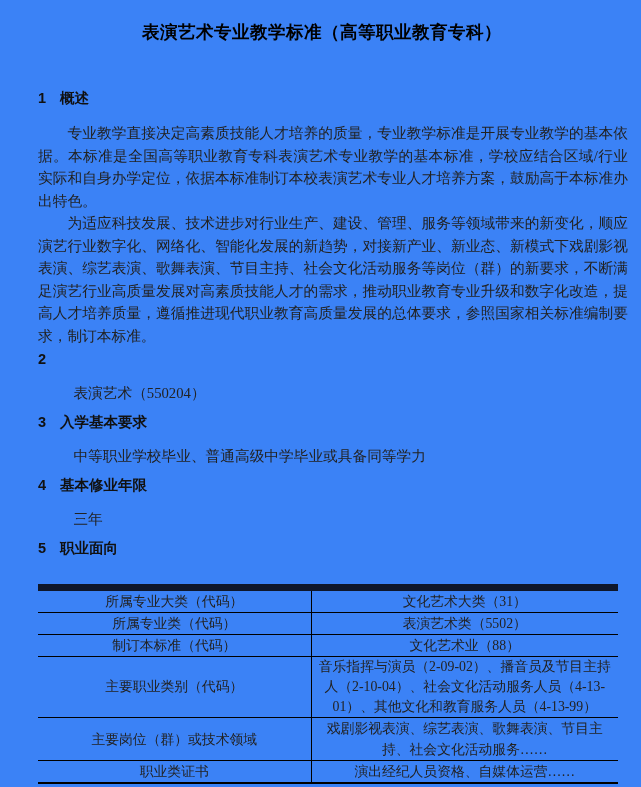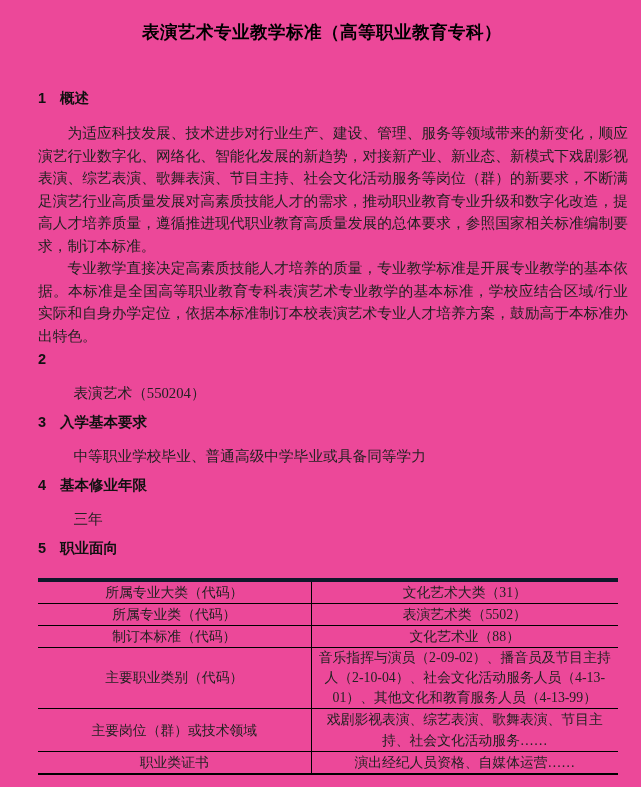--- a/index.html
+++ b/index.html
@@ -1,21 +1,21 @@
 <!DOCTYPE html>
 <html lang="zh"><head>
 <meta charset="utf-8">
 <style>
   html,body { margin:0; padding:0; background:#e8e8e8; }
   .page {
     position: relative;
     width: 641px;
     height: 787px;
     margin: 0 auto;
-    background: #ec4899;
+    background: #3b82f6;
     font-family: "Liberation Serif", "DejaVu Serif", serif;
     color: #1f1f1f;
     overflow: hidden;
     box-sizing: border-box;
     padding: 0 13px 0 38px;
   }
   .doc-title {
     margin: 20px 0 0 0;
     padding-right: 22px;
     text-align: center;
@@ -49,23 +49,23 @@
   }
   .sub-line {
     margin: 6px;
     font-size: 14.7px;
     line-height: 22px;
     text-indent: 2em;
     color: #222;
   }
   .career-table {
     width: 580px;
-    margin-top: 22px;
+    margin-top: 28px;
     border-collapse: collapse;
-    border-top: 4px solid #0f172a;
+    border-top: 7px solid #0f172a;
     border-bottom: 2px solid #000;
     table-layout: fixed;
   }
   .career-table td {
     border-bottom: 1px solid #000;
     text-align: center;
     vertical-align: middle;
     font-size: 13.8px;
     color: #222;
     padding: 0 6px;
@@ -81,22 +81,22 @@
 <body>
 
 <div class="page">
 
   <h1 class="doc-title">表演艺术专业教学标准（高等职业教育专科）</h1>
 
   <div class="sec-heading sec-heading-first">
     <span class="sec-num">1</span>
     <span>概述</span>
   </div>
+  <p class="body-para">专业教学直接决定高素质技能人才培养的质量，专业教学标准是开展专业教学的基本依据。本标准是全国高等职业教育专科表演艺术专业教学的基本标准，学校应结合区域/行业实际和自身办学定位，依据本标准制订本校表演艺术专业人才培养方案，鼓励高于本标准办出特色。</p>
   <p class="body-para">为适应科技发展、技术进步对行业生产、建设、管理、服务等领域带来的新变化，顺应演艺行业数字化、网络化、智能化发展的新趋势，对接新产业、新业态、新模式下戏剧影视表演、综艺表演、歌舞表演、节目主持、社会文化活动服务等岗位（群）的新要求，不断满足演艺行业高质量发展对高素质技能人才的需求，推动职业教育专业升级和数字化改造，提高人才培养质量，遵循推进现代职业教育高质量发展的总体要求，参照国家相关标准编制要求，制订本标准。</p>
-  <p class="body-para">专业教学直接决定高素质技能人才培养的质量，专业教学标准是开展专业教学的基本依据。本标准是全国高等职业教育专科表演艺术专业教学的基本标准，学校应结合区域/行业实际和自身办学定位，依据本标准制订本校表演艺术专业人才培养方案，鼓励高于本标准办出特色。</p>
 
   <div class="sec-heading sec-heading-after-para">
     <span class="sec-num">2</span>
   </div>
   <p class="sub-line">表演艺术（550204）</p>
 
   <div class="sec-heading">
     <span class="sec-num">3</span>
     <span>入学基本要求</span>
   </div>

